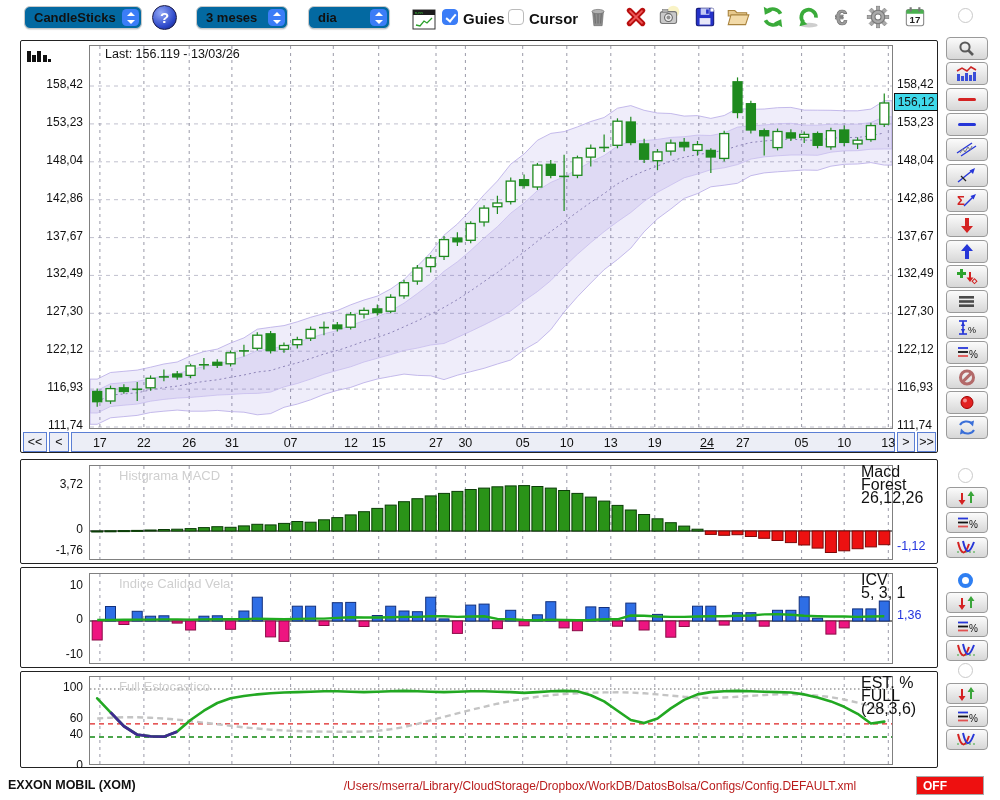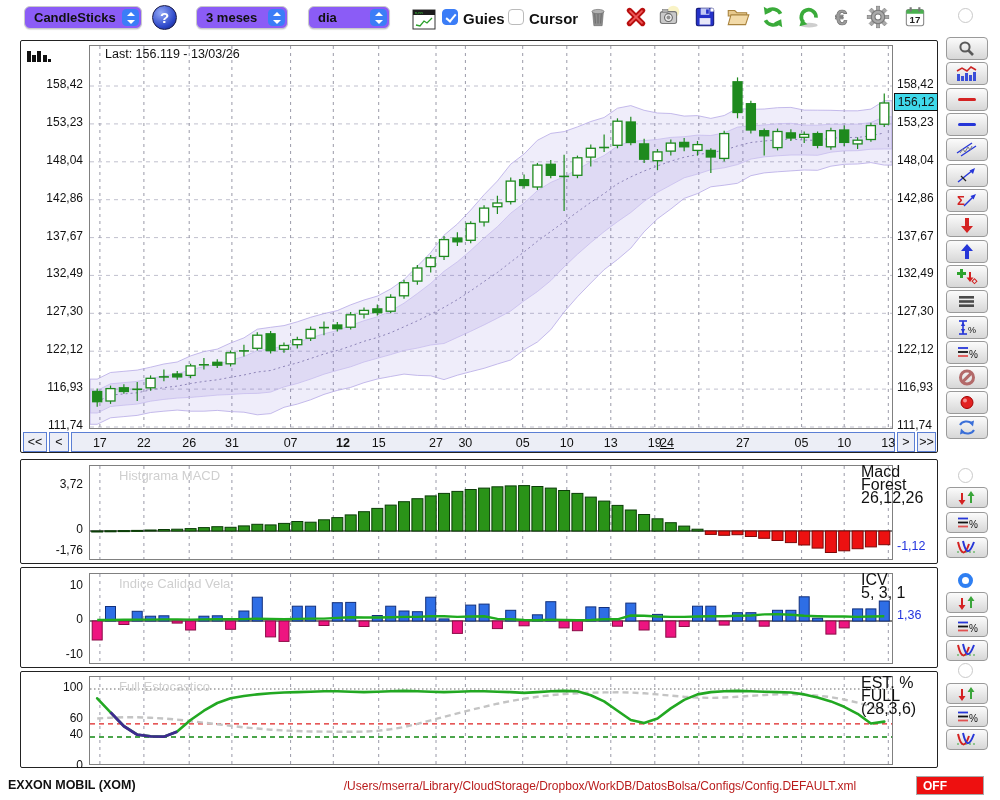--- a/index.html
+++ b/index.html
@@ -1,20 +1,20 @@
 <!DOCTYPE html>
 <html><head>
 <meta charset="utf-8">
 <style>
   html,body{margin:0;padding:0;background:#fff}
   body{width:1000px;height:800px;position:relative;overflow:hidden;
        font-family:"Liberation Sans",sans-serif;color:#111;-webkit-font-smoothing:antialiased}
   
   #toolbar{position:absolute;left:0;top:0;width:1000px;height:36px;background:#fff}
-  .dd{position:absolute;top:6px;height:23px;background:#8b5cf6;border:1px solid #c9c9c9;border-radius:6px;
+  .dd{position:absolute;top:6px;height:23px;background:#0369a1;border:1px solid #c9c9c9;border-radius:6px;
       box-shadow:0 1px 1px rgba(0,0,0,.12);display:flex;align-items:center;box-sizing:border-box;cursor:default}
   .dd .lbl{flex:1;padding-left:9px;font-size:13px;font-weight:600;white-space:nowrap;overflow:hidden}
   .dd .step{position:relative;width:17px;height:17px;margin-right:2px;background:#3b7df7;border-radius:4.5px;flex:none}
   .dd .step i{position:absolute;left:4.5px;width:0;height:0;border-left:4px solid transparent;border-right:4px solid transparent}
   .dd .step .up{top:2.5px;border-bottom:4.5px solid #fff}
   .dd .step .dn{bottom:2.5px;border-top:4.5px solid #fff}
   .helpbtn{position:absolute;left:152px;top:5px;width:25px;height:25px;border-radius:50%;
       background:radial-gradient(circle at 35% 30%,#93a9f7,#2b46c8 65%,#141f66);color:#fff;font-weight:bold;
       font-size:15px;text-align:center;line-height:24px;border:1px solid #1a1a46;box-sizing:border-box}
   .cb{position:absolute;top:9px;width:16px;height:16px;border:1px solid #bbb;border-radius:4px;background:#fff;box-sizing:border-box}
@@ -347,29 +347,29 @@
   <div class="lastlbl">Last: 156.119 - 13/03/26</div>
   <div class="pricetag" style="top:52px">156,12</div>
   <div class="navbox" style="left:2px;width:24px">&lt;&lt;</div>
   <div class="navbox" style="left:28px;width:20px">&lt;</div>
   <div class="navbox" id="date-strip" style="left:50px;width:824px">
       <div class="datelbl" style="left: 27.868px;">17</div>
       <div class="datelbl" style="left: 71.89px;">22</div>
       <div class="datelbl" style="left: 117.246px;">26</div>
       <div class="datelbl" style="left: 159.934px; text-align: right;">31</div>
       <div class="datelbl" style="left: 218.63px;">07</div>
-      <div class="datelbl" style="left: 271px; font-weight: bold;">12</div>
+      <div class="datelbl" style="left: 279px;">12</div>
       <div class="datelbl" style="left: 306.674px;">15</div>
       <div class="datelbl" style="left: 364.036px;">27</div>
       <div class="datelbl" style="left: 393.384px;">30</div>
       <div class="datelbl" style="left: 450.746px;">05</div>
       <div class="datelbl" style="left: 494.768px;">10</div>
       <div class="datelbl" style="left: 538.79px;">13</div>
       <div class="datelbl" style="left: 582.812px;">19</div>
-      <div class="datelbl" style="left: 595px; text-decoration: underline;">24</div>
+      <div class="datelbl" style="left: 635px; text-decoration: underline;">24</div>
       <div class="datelbl" style="left: 670.856px;">27</div>
       <div class="datelbl" style="left: 729.552px;">05</div>
       <div class="datelbl" style="left: 772.24px;">10</div>
       <div class="datelbl" style="left: 816.262px;">13</div>
     </div>
   <div class="navbox" style="left:876px;width:18px">&gt;</div>
   <div class="navbox" style="left:896px;width:19px">&gt;&gt;</div>
 <div class="tick" style="top: 36.026px;">158,42</div>
     <div class="rtick" style="top: 36.026px;">158,42</div>
     <div class="tick" style="top: 73.9338px;">153,23</div>

